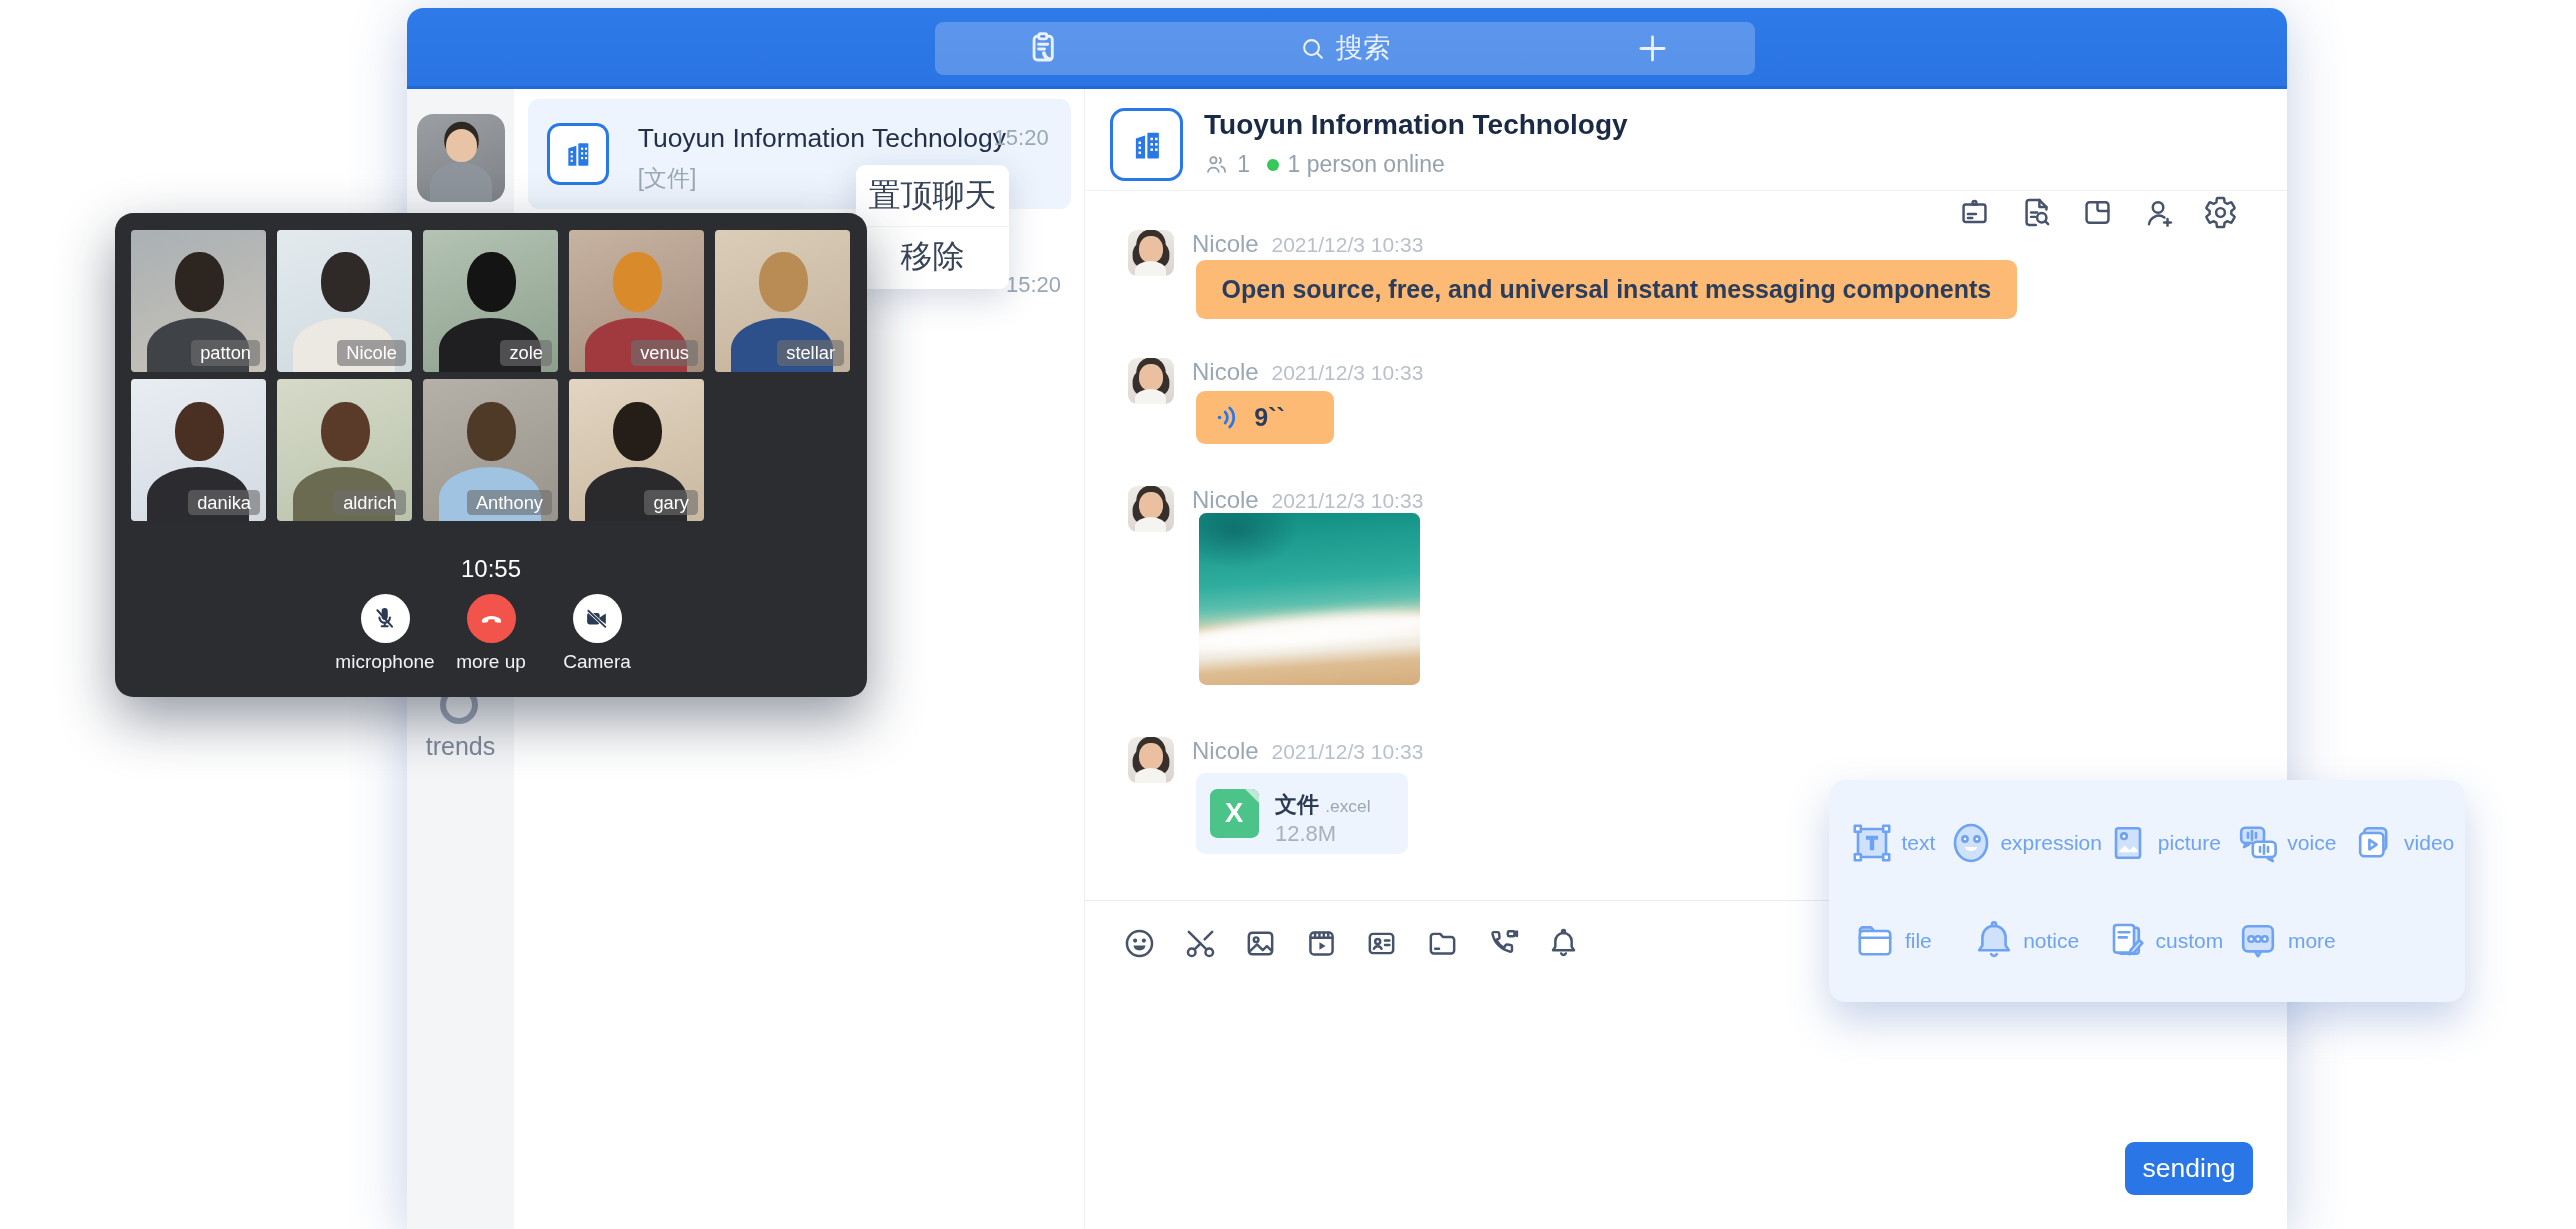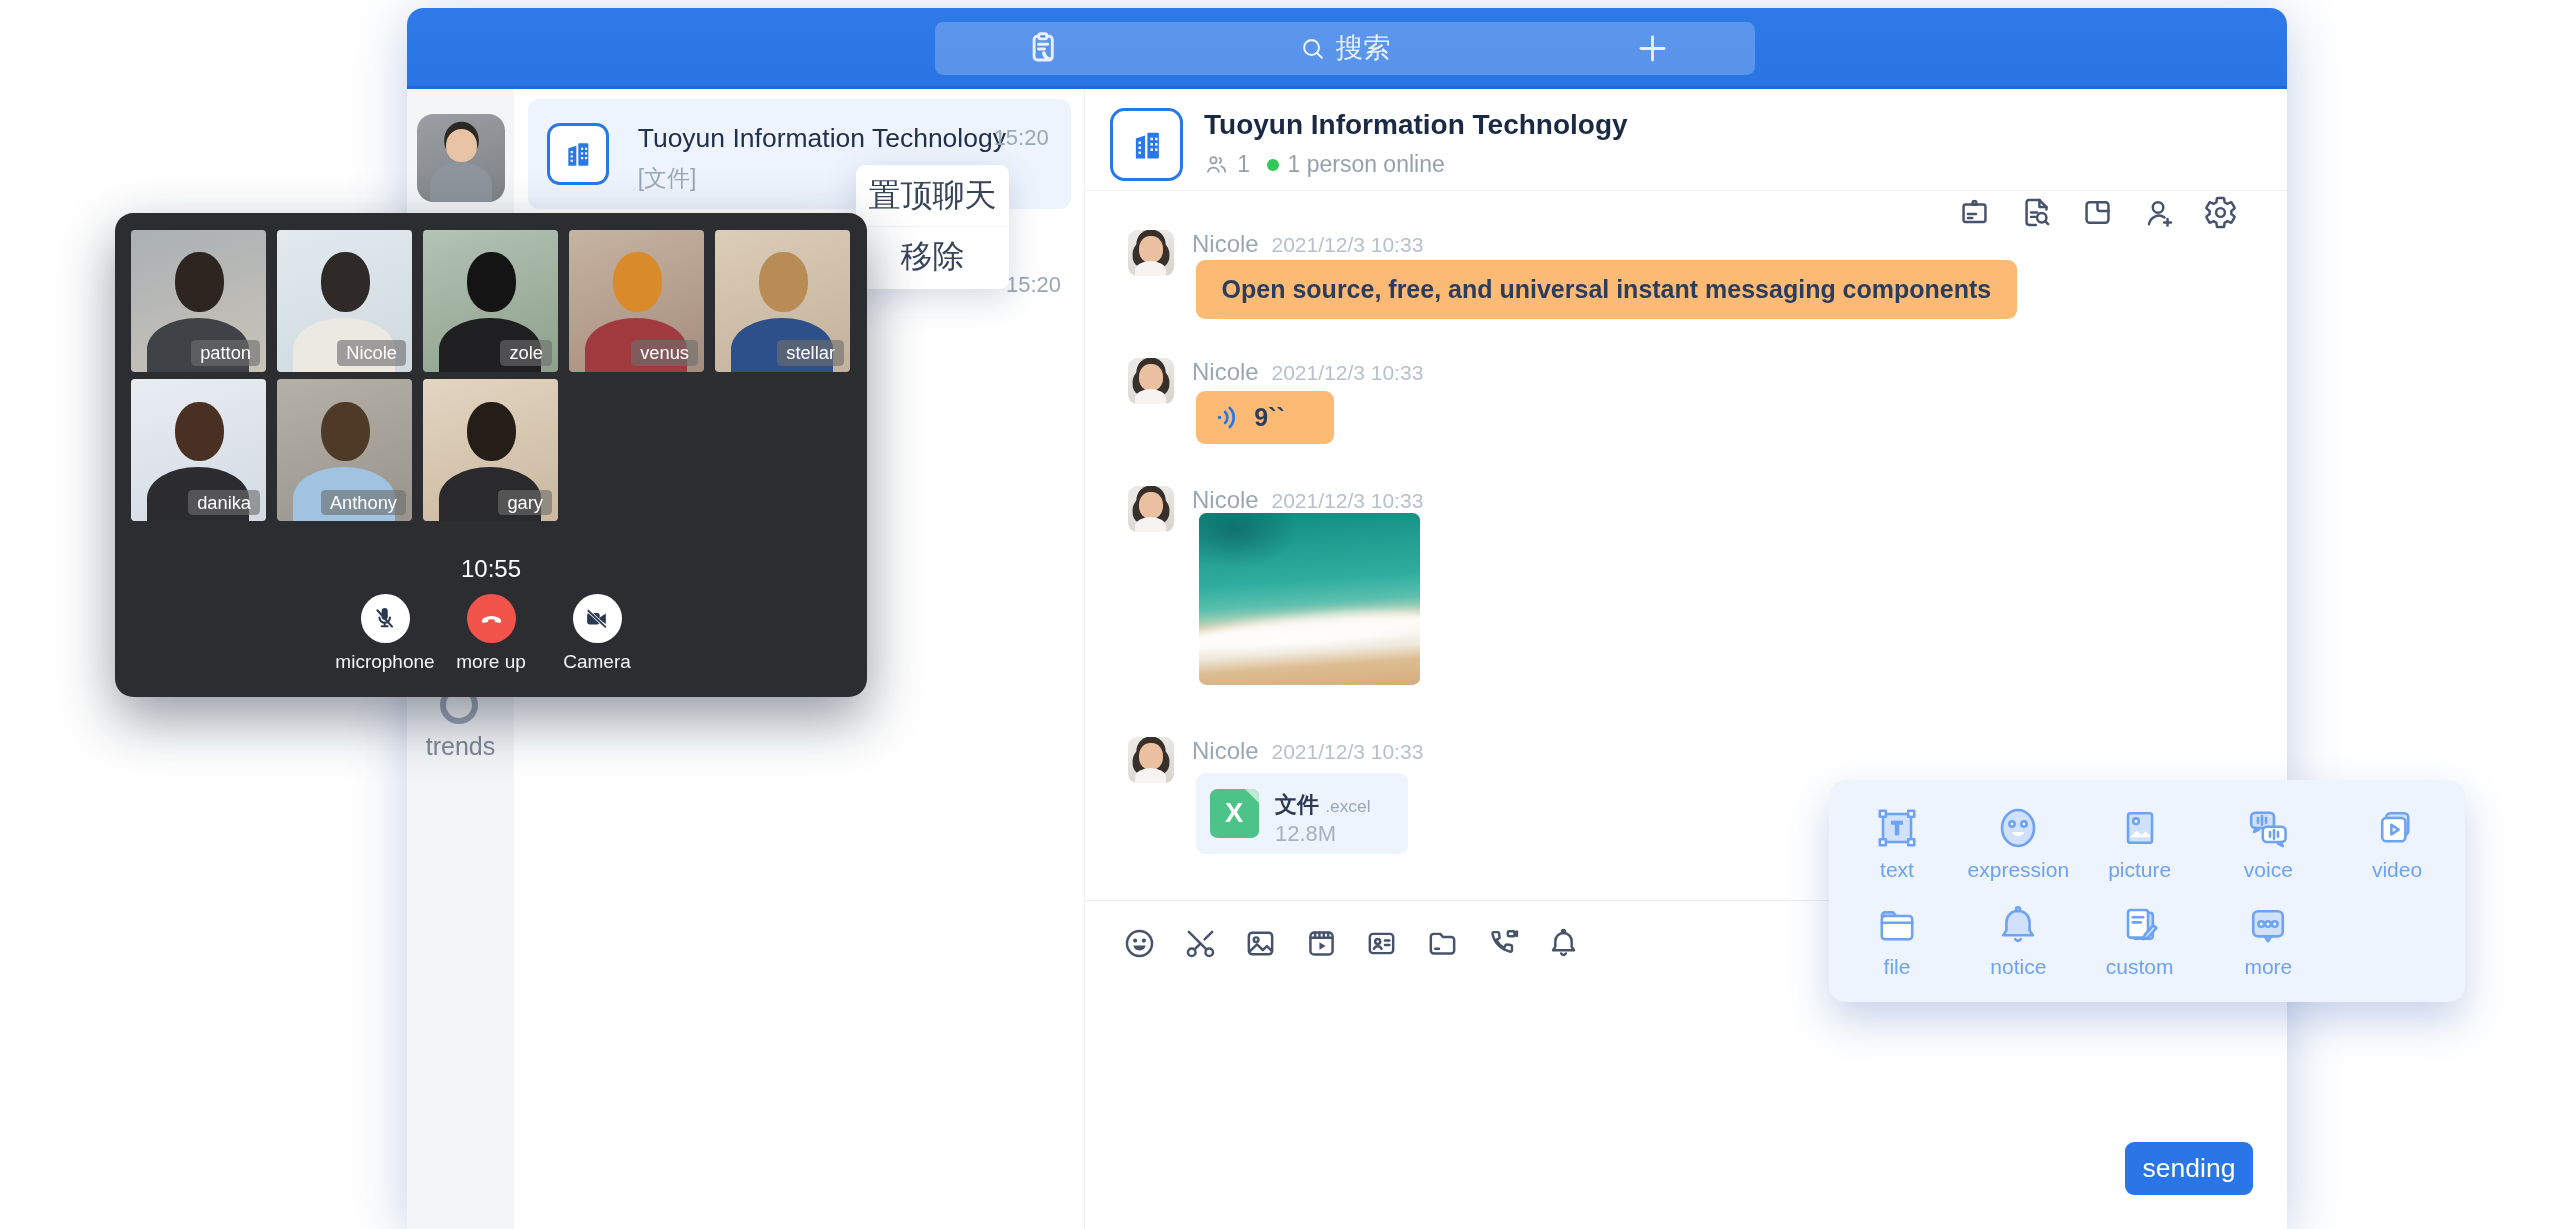--- a/index.html
+++ b/index.html
@@ -113,21 +113,21 @@
   .send-btn { position:absolute; left:1040px; top:1053px; width:128px; height:53px;
               border:none; border-radius:9.1px; background:#2a76e6; color:#fff; font-size:26.5px;
               font-family:"Liberation Sans", sans-serif; cursor:pointer; }
 
   
   .action-panel { position:absolute; left:1829px; top:780px; width:636px; height:222px;
                   background:#eef4fe; border-radius:16.5px; z-index:8;
                   box-shadow:0 18.3px 42px rgba(60,100,180,.28);
                   display:grid; grid-template-columns:1fr 1fr 1fr 1.12fr 1fr;
                   grid-template-rows:1fr 1fr; padding:14.6px 7.3px 12.8px; }
-  .ap-cell { display:flex; flex-direction:column; align-items:center; justify-content:center;
+  .ap-cell { display:flex; align-items:center; justify-content:center;
              gap:5.5px; cursor:pointer; }
   .ap-cell svg { width:48px; height:48px; }
   .ap-label { font-size:21px; color:#6ea2f2; white-space:nowrap; }
 
   
   .call-pop { position:absolute; left:115px; top:213px; width:752px; height:484px;
               background:#2c2d31; border-radius:18.3px; z-index:9;
               box-shadow:0 22px 55px rgba(20,30,50,.45);padding-left:32px; }
   .tiles { position:absolute; left:15.6px; top:16.5px; display:grid;
            grid-template-columns:repeat(5,135px); grid-auto-rows:142px; gap:7.3px 11px; }
@@ -395,20 +395,23 @@
       </div>
     <div class="tile" style="--hair:#d98a2b;--shirt:#a03a3e;background:linear-gradient(160deg,#c7b3a2,#a58d7d)">
         <span class="tile-name">venus</span>
       </div>
     <div class="tile" style="--hair:#b98c55;--shirt:#2d4f8a;background:linear-gradient(160deg,#dccdb8,#c2b29c)">
         <span class="tile-name">stellar</span>
       </div>
     <div class="tile" style="--hair:#4a2f23;--shirt:#2b2b30;background:linear-gradient(160deg,#e8edf2,#d3dae2)">
         <span class="tile-name">danika</span>
       </div>
+    <div class="tile" style="--hair:#5a3a28;--shirt:#6b6b52;background:linear-gradient(160deg,#d6dbc9,#b9c2ab)">
+        <span class="tile-name">aldrich</span>
+      </div>
     <div class="tile" style="--hair:#4f3a28;--shirt:#9fc3e0;background:linear-gradient(160deg,#b5b0a8,#98948c)">
         <span class="tile-name">Anthony</span>
       </div>
     <div class="tile" style="--hair:#241d18;--shirt:#2a2a2c;background:linear-gradient(160deg,#e2d5c2,#cab89f)">
         <span class="tile-name">gary</span>
       </div>
   </div>
   <div class="call-timer">10:55</div>
   <div class="controls">
     <div class="ctrl">

